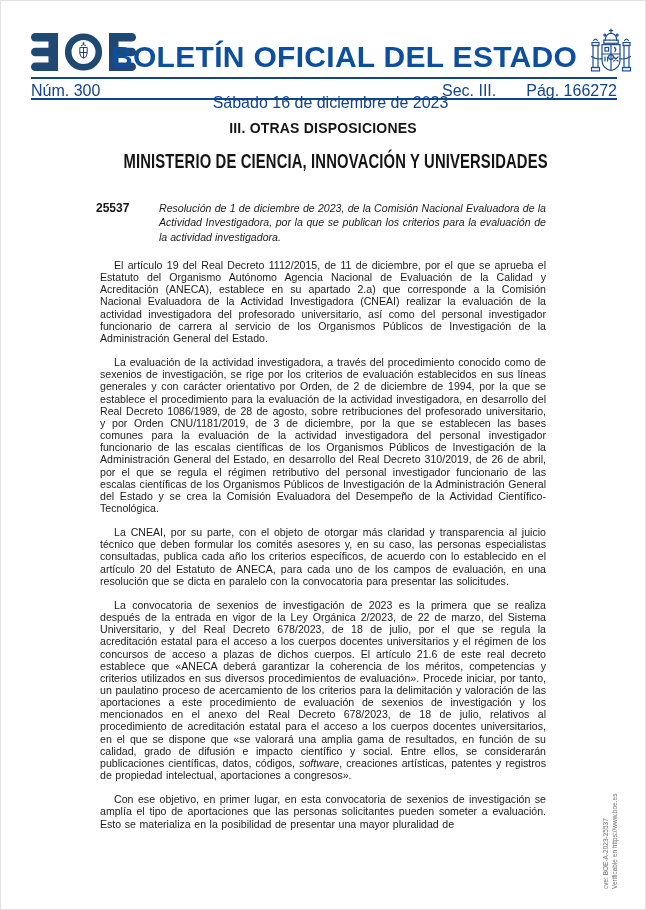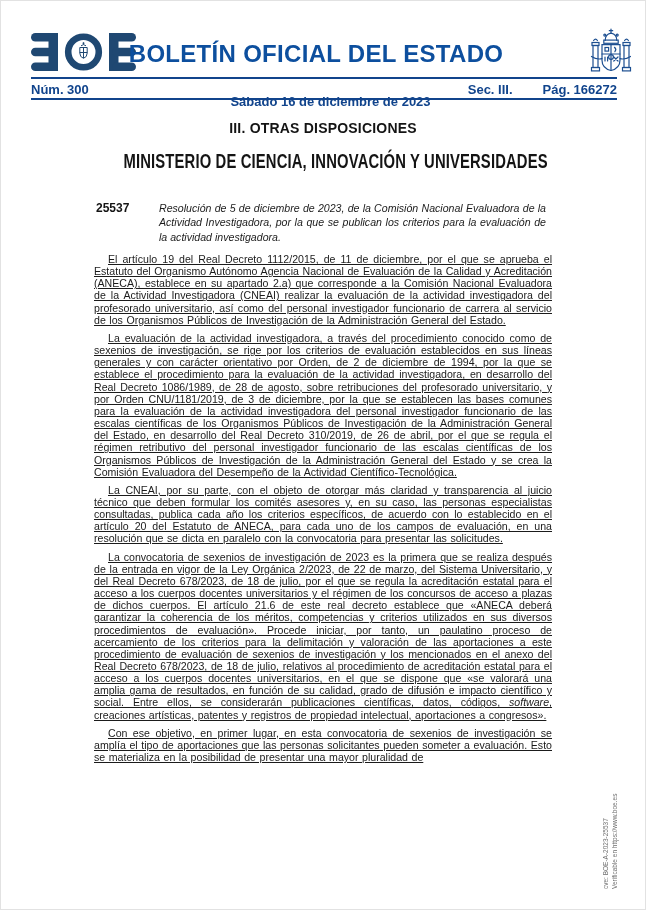--- a/index.html
+++ b/index.html
@@ -5,29 +5,29 @@
   html,body{margin:0;padding:0;background:#ffffff;}
   .page{
     position:relative;width:646px;height:910px;box-sizing:border-box;
     background:#fff;border:1px solid #e2e2e2;overflow:hidden;
     font-family:"Liberation Sans", sans-serif;color:#1b1b1b;
   }
   
   .logo{position:absolute;left:30px;top:32px;width:105px;height:38px;}
   .masthead-title{
     position:absolute;left:110px;right:124px;top:39px;text-align:center;
-    font-size:24px;font-weight:700;color:#0d4f9e;letter-spacing:.3px;white-space:nowrap;
+    font-size:30px;font-weight:700;color:#0d4f9e;letter-spacing:.3px;white-space:nowrap;
   }
   .crest{position:absolute;left:588px;top:26px;width:44px;height:51px;}
   .rule{position:absolute;left:30px;width:586px;height:2px;background:#11448c;}
   .rule-top{top:76px;}
   .rule-bottom{top:97px;}
   .infobar{
     position:absolute;left:30px;top:79px;width:586px;height:17px;
-    font-size:13px;font-weight:700;color:#11448c;
+    font-size:16px;font-weight:400;color:#11448c;
   }
   .infobar .num{position:absolute;left:0;top:2px;}
   .infobar .date{position:absolute;left:13px;right:0;top:2px;text-align:center;margin-top:12px;}
   .infobar .secpage{position:absolute;right:0;top:2px;display:flex;gap:30px;}
   
   .section-heading{
     position:absolute;top:119px;left:0;right:0;text-align:center;
     font-size:14px;font-weight:700;color:#141414;letter-spacing:.2px;
   }
   .ministry-heading{position:absolute;top:149px;left:0;right:0;text-align:center;padding-left:26px;}
@@ -40,21 +40,21 @@
   .res-number{flex:none;width:40px;font-size:12px;font-weight:700;color:#141414;}
   .res-summary{
     margin-left:23px;width:387px;font-style:italic;font-size:10.6px;
     line-height:14.4px;text-align:justify;color:#1b1b1b;
   }
   
   .body-text{
     position:absolute;left:87px;top:246px;width:470px;
     font-size:10.6px;line-height:12.15px;text-align:justify;word-spacing:.6px;color:#1b1b1b;
   }
-  .body-text p{margin:6px;text-indent:14px;text-decoration:underline;}
+  .body-text p{margin:12px;text-indent:14px;}
   
   .cve{
     position:absolute;top:760px;right:26px;height:128px;
     writing-mode:vertical-rl;transform:rotate(180deg);
     font-size:6.5px;line-height:8.5px;color:#6e6e6e;
   }
   .cve div{white-space:nowrap;}
 </style>
 </head>
 <body>
@@ -124,21 +124,21 @@
   </div>
   <div class="rule rule-bottom"></div>
 
   <div class="section-heading">III. OTRAS DISPOSICIONES</div>
   <div class="ministry-heading">
     <span>MINISTERIO DE CIENCIA, INNOVACIÓN Y UNIVERSIDADES</span>
   </div>
 
   <div class="resolution">
     <span class="res-number">25537</span>
-    <span class="res-summary">Resolución de 5 de diciembre de 2023, de la Comisión Nacional Evaluadora de la Actividad Investigadora, por la que se publican los criterios para la evaluación de la actividad investigadora.</span>
+    <span class="res-summary">Resolución de 1 de diciembre de 2023, de la Comisión Nacional Evaluadora de la Actividad Investigadora, por la que se publican los criterios para la evaluación de la actividad investigadora.</span>
   </div>
 
   <div class="body-text">
       <p>El artículo 19 del Real Decreto 1112/2015, de 11 de diciembre, por el que se aprueba el Estatuto del Organismo Autónomo Agencia Nacional de Evaluación de la Calidad y Acreditación (ANECA), establece en su apartado 2.a) que corresponde a la Comisión Nacional Evaluadora de la Actividad Investigadora (CNEAI) realizar la evaluación de la actividad investigadora del profesorado universitario, así como del personal investigador funcionario de carrera al servicio de los Organismos Públicos de Investigación de la Administración General del Estado.</p>
       <p>La evaluación de la actividad investigadora, a través del procedimiento conocido como de sexenios de investigación, se rige por los criterios de evaluación establecidos en sus líneas generales y con carácter orientativo por Orden, de 2 de diciembre de 1994, por la que se establece el procedimiento para la evaluación de la actividad investigadora, en desarrollo del Real Decreto 1086/1989, de 28 de agosto, sobre retribuciones del profesorado universitario, y por Orden CNU/1181/2019, de 3 de diciembre, por la que se establecen las bases comunes para la evaluación de la actividad investigadora del personal investigador funcionario de las escalas científicas de los Organismos Públicos de Investigación de la Administración General del Estado, en desarrollo del Real Decreto 310/2019, de 26 de abril, por el que se regula el régimen retributivo del personal investigador funcionario de las escalas científicas de los Organismos Públicos de Investigación de la Administración General del Estado y se crea la Comisión Evaluadora del Desempeño de la Actividad Científico-Tecnológica.</p>
       <p>La CNEAI, por su parte, con el objeto de otorgar más claridad y transparencia al juicio técnico que deben formular los comités asesores y, en su caso, las personas especialistas consultadas, publica cada año los criterios específicos, de acuerdo con lo establecido en el artículo 20 del Estatuto de ANECA, para cada uno de los campos de evaluación, en una resolución que se dicta en paralelo con la convocatoria para presentar las solicitudes.</p>
       <p>La convocatoria de sexenios de investigación de 2023 es la primera que se realiza después de la entrada en vigor de la Ley Orgánica 2/2023, de 22 de marzo, del Sistema Universitario, y del Real Decreto 678/2023, de 18 de julio, por el que se regula la acreditación estatal para el acceso a los cuerpos docentes universitarios y el régimen de los concursos de acceso a plazas de dichos cuerpos. El artículo 21.6 de este real decreto establece que «ANECA deberá garantizar la coherencia de los méritos, competencias y criterios utilizados en sus diversos procedimientos de evaluación». Procede iniciar, por tanto, un paulatino proceso de acercamiento de los criterios para la delimitación y valoración de las aportaciones a este procedimiento de evaluación de sexenios de investigación y los mencionados en el anexo del Real Decreto 678/2023, de 18 de julio, relativos al procedimiento de acreditación estatal para el acceso a los cuerpos docentes universitarios, en el que se dispone que «se valorará una amplia gama de resultados, en función de su calidad, grado de difusión e impacto científico y social. Entre ellos, se considerarán publicaciones científicas, datos, códigos, <i>software</i>, creaciones artísticas, patentes y registros de propiedad intelectual, aportaciones a congresos».</p>
       <p>Con ese objetivo, en primer lugar, en esta convocatoria de sexenios de investigación se amplía el tipo de aportaciones que las personas solicitantes pueden someter a evaluación. Esto se materializa en la posibilidad de presentar una mayor pluralidad de</p>
     </div>
 

